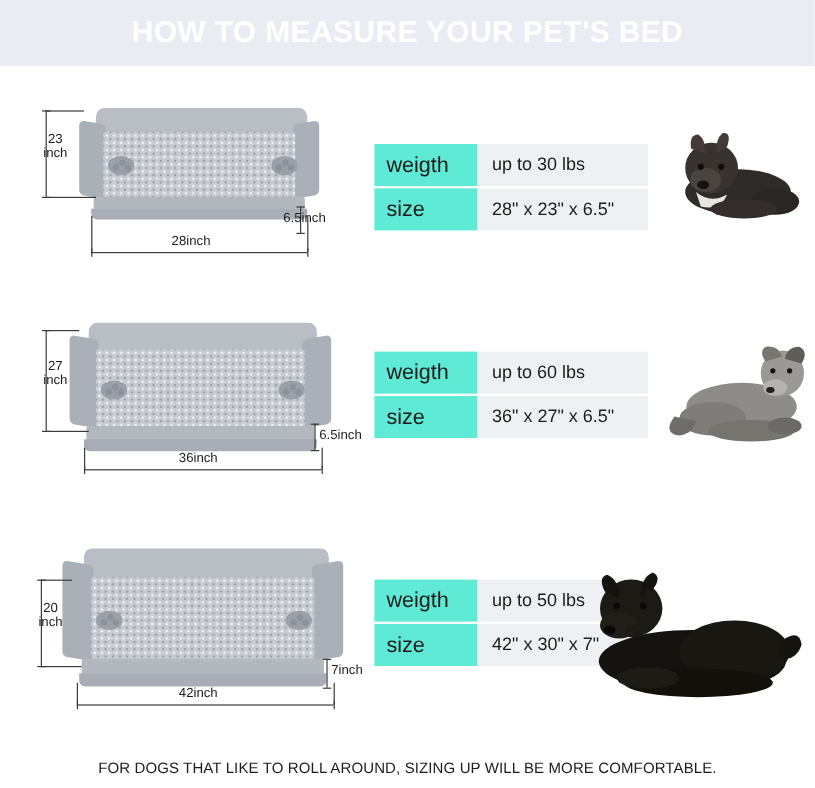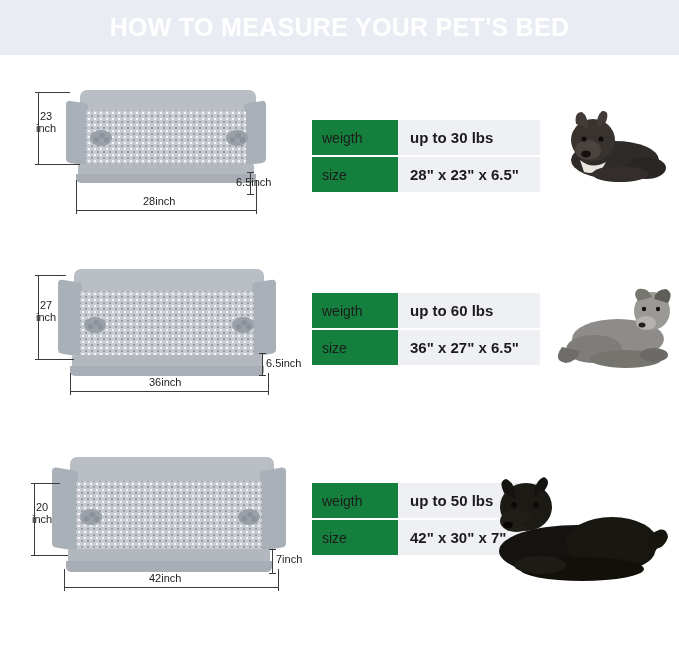--- a/index.html
+++ b/index.html
@@ -143,30 +143,30 @@
     font-family: "Liberation Sans", sans-serif;
   }
   .spec-table td {
     border: none;
     padding: 0;
     height: 35px;
     vertical-align: middle;
   }
   .cell-key {
     width: 76px;
-    background: #15803d;
+    background: #5eead4;
     color: #1b1b1b;
-    font-size: 14px;
+    font-size: 18px;
     padding-left: 10px !important;
   }
   .cell-val {
     background: #eef0f4;
     color: #1b1b1b;
     font-size: 15px;
-    font-weight: bold;
+    font-weight: normal;
     padding-left: 12px !important;
   }
   .spec-table tr:first-child .cell-key,
   .spec-table tr:first-child .cell-val {
     border-bottom: 2px solid #ffffff;
   }
 
   
   .dog {
     position: absolute;
@@ -392,14 +392,15 @@
         <circle cx="54" cy="50" r="2.8" fill="#0a0908"></circle>
         <path d="M40 70 Q58 66 62 52 Q64 42 56 36" fill="none" stroke="#1c1a15" stroke-width="4"></path>
         <ellipse cx="130" cy="88" rx="46" ry="26" fill="#191712"></ellipse>
         <ellipse cx="100" cy="114" rx="62" ry="12" fill="#121009"></ellipse>
         <path d="M168 80 Q184 68 186 82 Q182 96 166 94 Z" fill="#16140f"></path>
         <ellipse cx="58" cy="110" rx="26" ry="9" fill="#1d1b16"></ellipse>
       </g>
     </svg>
   </div>
 
+  <div class="footer">FOR DOGS THAT LIKE TO ROLL AROUND, SIZING UP WILL BE MORE COMFORTABLE.</div>
 
 </div>
 
 </body></html>

